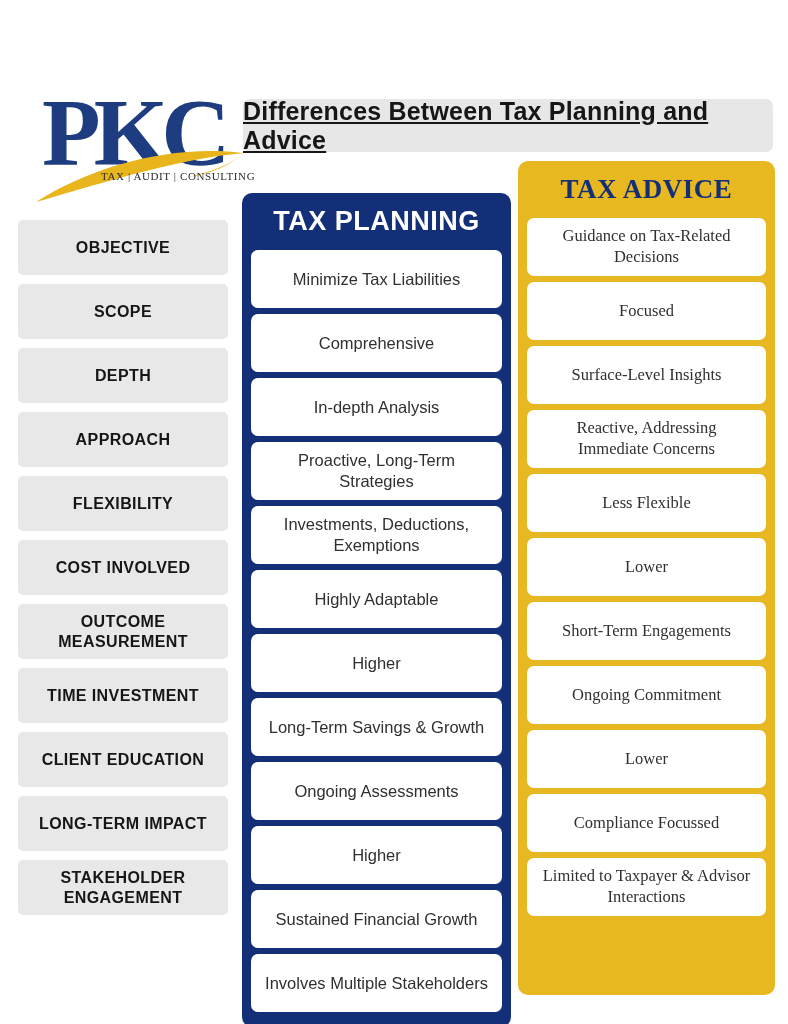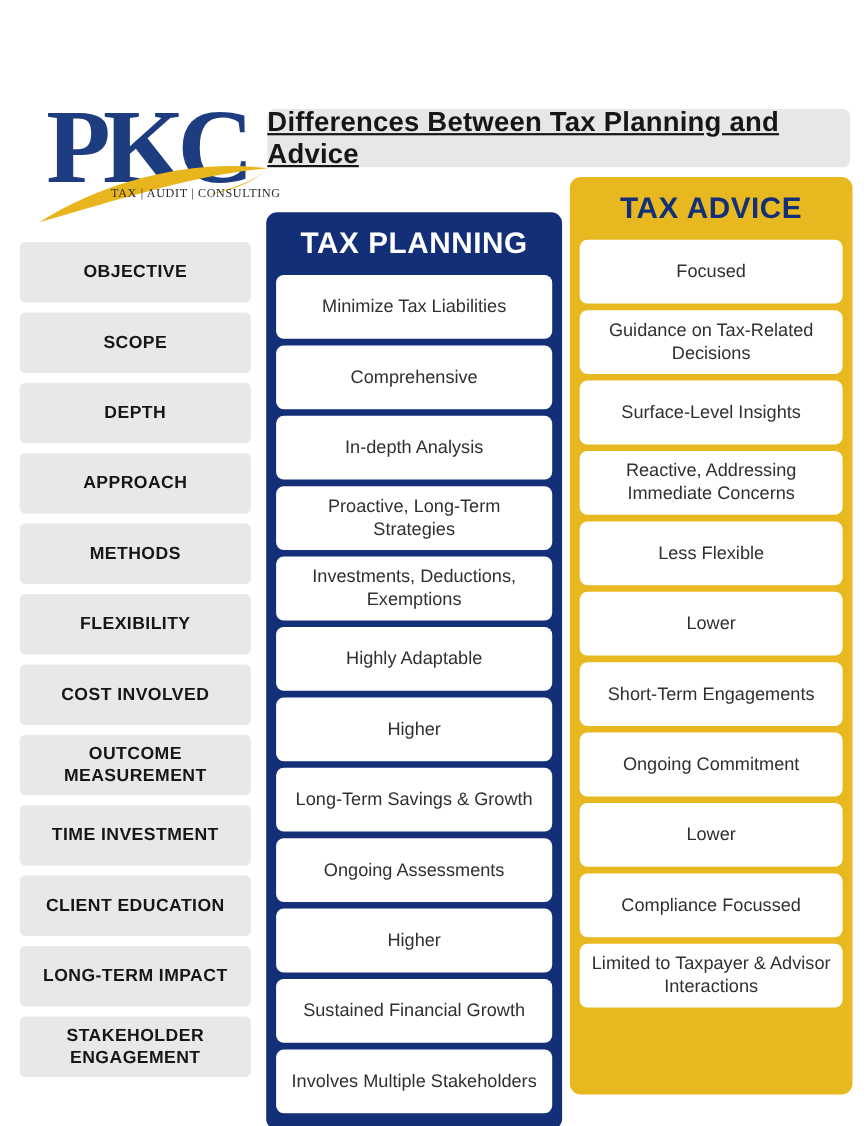--- a/index.html
+++ b/index.html
@@ -48,21 +48,21 @@
   .label-box{
     height:55px;border-radius:5px;background:var(--label-bg);
     display:flex;align-items:center;justify-content:center;text-align:center;
     font-size:16px;font-weight:700;color:#161616;letter-spacing:0.4px;
     line-height:1.2;white-space:pre-line;
   }
 
   
   .col{position:absolute;top:161px;height:834px;border-radius:10px;}
   .navy-col{left:242px;width:269px;background:var(--navy);margin-top:32px;}
-  .gold-col{left:518px;width:257px;background:var(--gold);}
+  .gold-col{left:518px;width:257px;background:var(--gold);font-family:Liberation Serif, serif;}
   .col-header{
     height:57px;display:flex;align-items:center;justify-content:center;
     font-size:27px;font-weight:700;letter-spacing:0.5px;
   }
   .navy-col .col-header{color:#ffffff;}
   .gold-col .col-header{color:var(--navy);}
   .cards{
     display:flex;flex-direction:column;gap:6px;padding:0 9px;
   }
   .card{
@@ -88,21 +88,20 @@
 
   <div class="title-box">
     <span>Differences Between Tax Planning and Advice</span>
   </div>
 
   <div class="labels-col">
     <div class="label-box">OBJECTIVE</div>
     <div class="label-box">SCOPE</div>
     <div class="label-box">DEPTH</div>
     <div class="label-box">APPROACH</div>
-    <div class="label-box">METHODS</div>
     <div class="label-box">FLEXIBILITY</div>
     <div class="label-box">COST INVOLVED</div>
     <div class="label-box">OUTCOME
 MEASUREMENT</div>
     <div class="label-box">TIME INVESTMENT</div>
     <div class="label-box">CLIENT EDUCATION</div>
     <div class="label-box">LONG-TERM IMPACT</div>
     <div class="label-box">STAKEHOLDER
 ENGAGEMENT</div>
   </div>
@@ -123,23 +122,23 @@
       <div class="card">Ongoing Assessments</div>
       <div class="card">Higher</div>
       <div class="card">Sustained Financial Growth</div>
       <div class="card">Involves Multiple Stakeholders</div>
     </div>
   </div>
 
   <div class="col gold-col">
     <div class="col-header">TAX ADVICE</div>
     <div class="cards">
-      <div class="card">Focused</div>
       <div class="card">Guidance on Tax-Related
 Decisions</div>
+      <div class="card">Focused</div>
       <div class="card">Surface-Level Insights</div>
       <div class="card">Reactive, Addressing
 Immediate Concerns</div>
       <div class="card">Less Flexible</div>
       <div class="card">Lower</div>
       <div class="card">Short-Term Engagements</div>
       <div class="card">Ongoing Commitment</div>
       <div class="card">Lower</div>
       <div class="card">Compliance Focussed</div>
       <div class="card">Limited to Taxpayer &amp; Advisor

